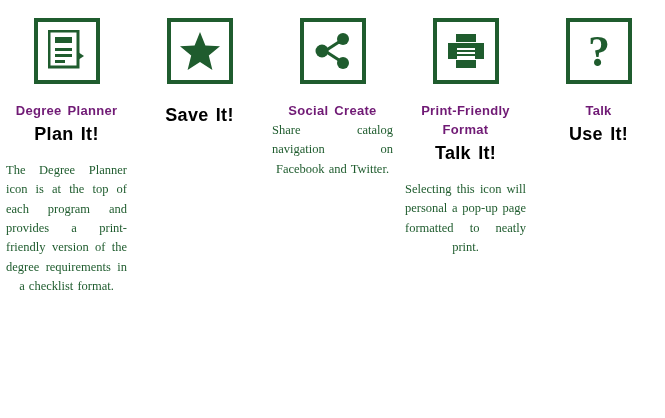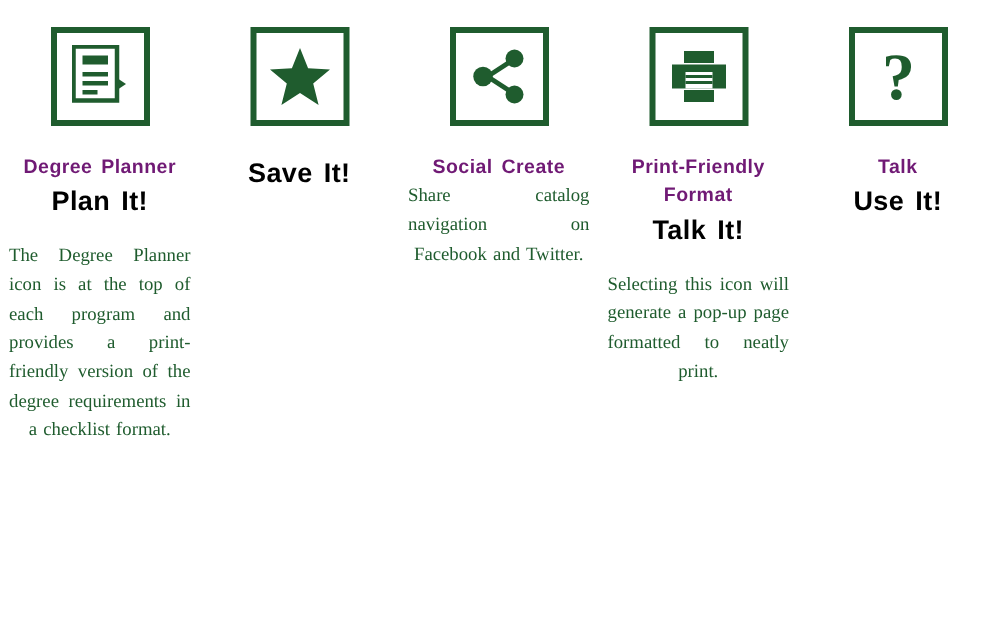--- a/index.html
+++ b/index.html
@@ -131,21 +131,21 @@
           <rect x="2" y="11" width="36" height="16" fill="#1f5c2e"></rect>
           <rect x="11" y="16" width="18" height="11" fill="#ffffff"></rect>
           <rect x="11" y="18" width="18" height="2" fill="#1f5c2e"></rect>
           <rect x="11" y="22" width="18" height="2" fill="#1f5c2e"></rect>
           <rect x="10" y="28" width="20" height="8" fill="#1f5c2e"></rect>
         </svg>
       </span>
     </div>
     <div class="feature-title">Print-Friendly Format</div>
     <div class="feature-tagline">Talk It!</div>
-    <div class="feature-desc">Selecting this icon will generate a pop-up page formatted to neatly print.</div>
+    <div class="feature-desc">Selecting this icon will personal a pop-up page formatted to neatly print.</div>
   </div>
 
   <div class="feature-col">
     <div class="icon-box">
       <span>
         <svg width="34" height="42" viewBox="0 0 34 42">
           <text x="17" y="36" font-family="Liberation Serif, serif" font-size="44" font-weight="bold" fill="#1f5c2e" text-anchor="middle">?</text>
         </svg>
       </span>
     </div>

